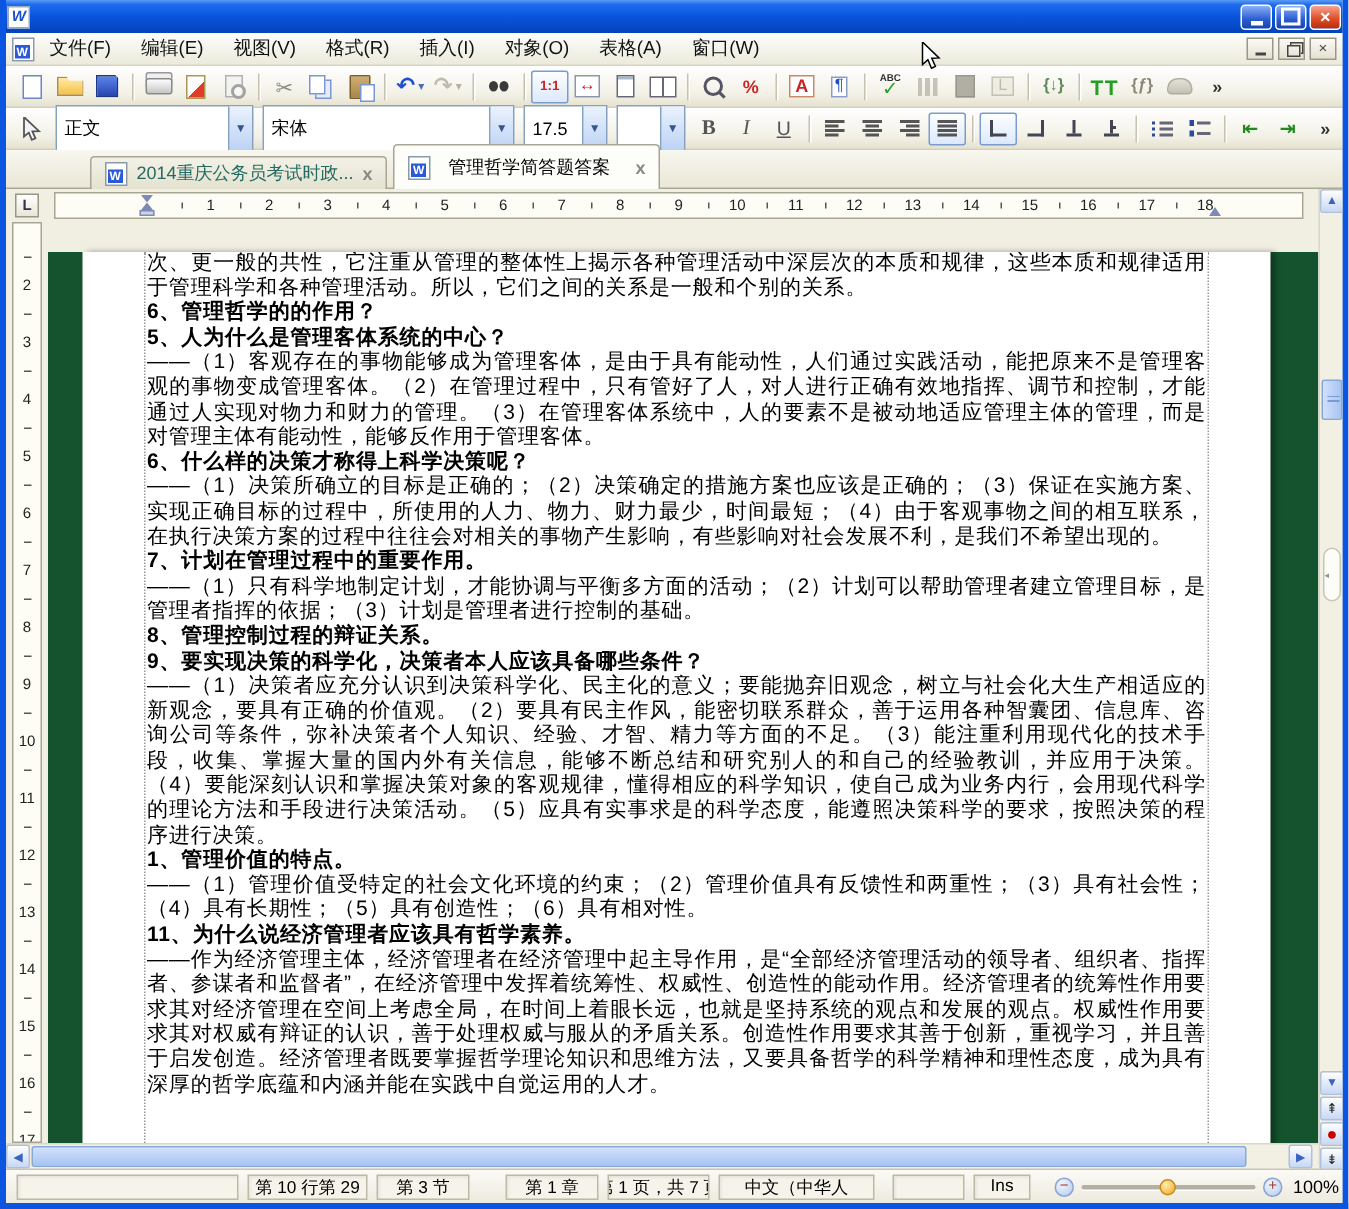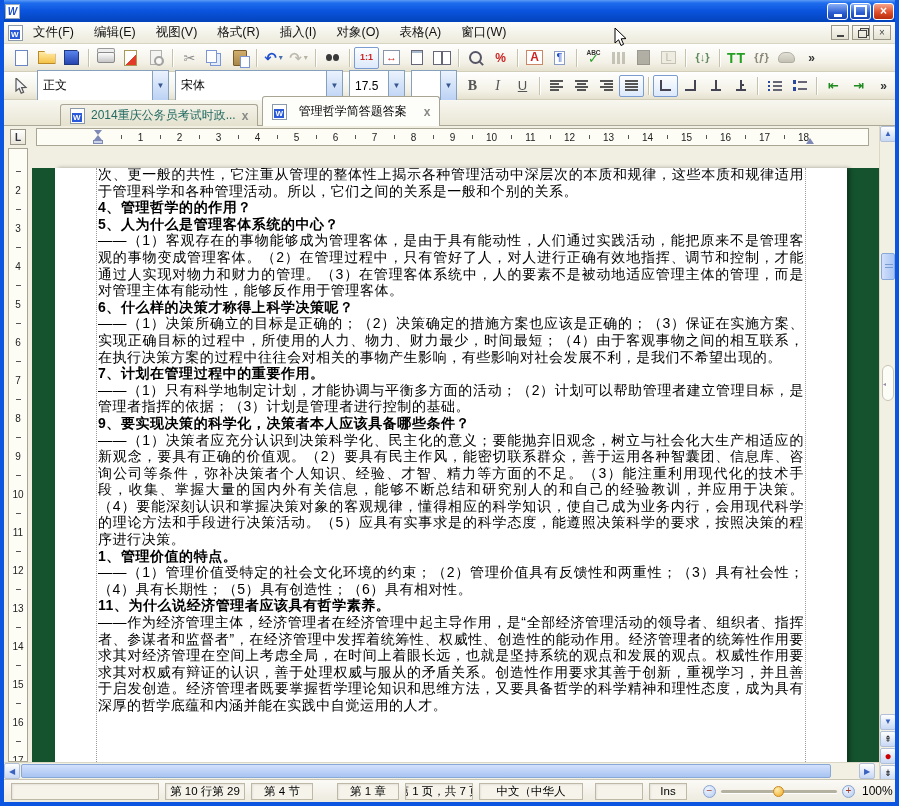--- a/index.html
+++ b/index.html
@@ -586,35 +586,36 @@
           <div class="rv-num">17</div>
 
       </div>
     </div>
     <div class="pagearea">
       <div class="page">
         <div class="textcol">
 
             <p class="para">次、更一般的共性，它注重从管理的整体性上揭示各种管理活动中深层次的本质和规律，这些本质和规律适用于管理科学和各种管理活动。所以，它们之间的关系是一般和个别的关系。</p>
 
-            <p class="para bold">4、管理哲学的的作用？</p>
+            <p class="para bold">6、管理哲学的的作用？</p>
 
 
             <p class="para bold">5、人为什么是管理客体系统的中心？</p>
 
             <p class="para">——（1）客观存在的事物能够成为管理客体，是由于具有能动性，人们通过实践活动，能把原来不是管理客观的事物变成管理客体。（2）在管理过程中，只有管好了人，对人进行正确有效地指挥、调节和控制，才能通过人实现对物力和财力的管理。（3）在管理客体系统中，人的要素不是被动地适应管理主体的管理，而是对管理主体有能动性，能够反作用于管理客体。</p>
 
             <p class="para bold">6、什么样的决策才称得上科学决策呢？</p>
 
             <p class="para">——（1）决策所确立的目标是正确的；（2）决策确定的措施方案也应该是正确的；（3）保证在实施方案、实现正确目标的过程中，所使用的人力、物力、财力最少，时间最短；（4）由于客观事物之间的相互联系，在执行决策方案的过程中往往会对相关的事物产生影响，有些影响对社会发展不利，是我们不希望出现的。</p>
 
             <p class="para bold">7、计划在管理过程中的重要作用。</p>
 
             <p class="para">——（1）只有科学地制定计划，才能协调与平衡多方面的活动；（2）计划可以帮助管理者建立管理目标，是管理者指挥的依据；（3）计划是管理者进行控制的基础。</p>
 
+            <p class="para bold">8、管理控制过程的辩证关系。</p>
 
 
             <p class="para bold">9、要实现决策的科学化，决策者本人应该具备哪些条件？</p>
 
             <p class="para">——（1）决策者应充分认识到决策科学化、民主化的意义；要能抛弃旧观念，树立与社会化大生产相适应的新观念，要具有正确的价值观。（2）要具有民主作风，能密切联系群众，善于运用各种智囊团、信息库、咨询公司等条件，弥补决策者个人知识、经验、才智、精力等方面的不足。（3）能注重利用现代化的技术手段，收集、掌握大量的国内外有关信息，能够不断总结和研究别人的和自己的经验教训，并应用于决策。（4）要能深刻认识和掌握决策对象的客观规律，懂得相应的科学知识，使自己成为业务内行，会用现代科学的理论方法和手段进行决策活动。（5）应具有实事求是的科学态度，能遵照决策科学的要求，按照决策的程序进行决策。</p>
 
             <p class="para bold">1、管理价值的特点。</p>
 
             <p class="para">——（1）管理价值受特定的社会文化环境的约束；（2）管理价值具有反馈性和两重性；（3）具有社会性；（4）具有长期性；（5）具有创造性；（6）具有相对性。</p>
 
@@ -642,21 +643,21 @@
     <span class="hthumb"></span>
     <span class="hbtn h-right">▶</span>
   </div>
 
   <div class="statusbar">
 
       <span class="sfield c1"></span>
 
       <span class="sfield c2">第 10 行第 29</span>
 
-      <span class="sfield c3">第 4 节</span>
+      <span class="sfield c3">第 3 节</span>
 
       <span class="sfield c4">第 1 章</span>
 
       <span class="sfield c5">第 1 页，共 7 页</span>
 
       <span class="sfield c6">中文（中华人</span>
 
       <span class="sfield c7"></span>
 
       <span class="sfield c8">Ins</span>

